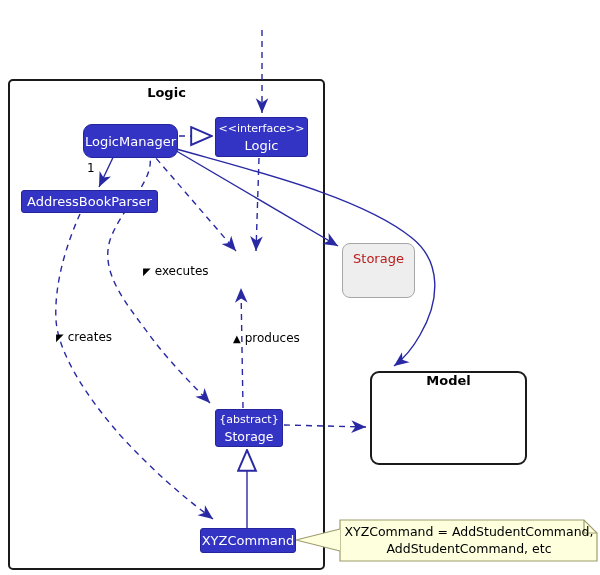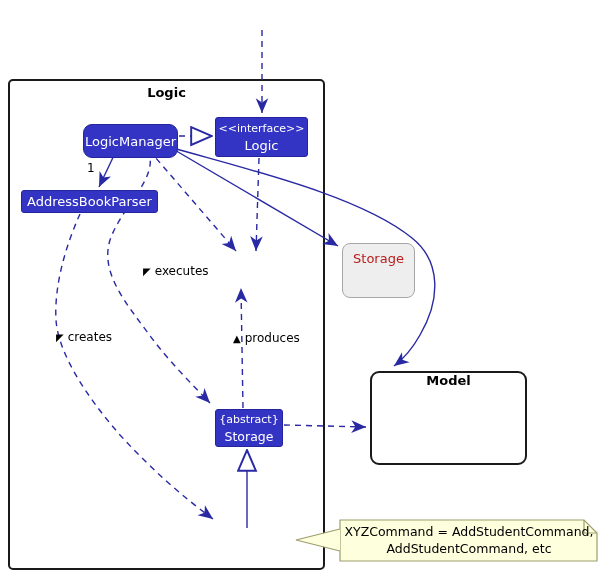--- a/index.html
+++ b/index.html
@@ -127,20 +127,23 @@
   <div class="cls" id="box-addressbookparser">
     <span>AddressBookParser</span>
   </div>
 
 
   <div class="cls" id="box-command">
     <span class="sub">{abstract}</span>
     <span>Storage</span>
   </div>
 
+  <div class="cls" id="box-xyzcommand">
+    <span>XYZCommand</span>
+  </div>
 
   <div class="ext-storage">
     <span>Storage</span>
   </div>
 
   <div class="ext-model">
     <span>Model</span>
   </div>
 
   <div class="edge-label" id="label-one">

